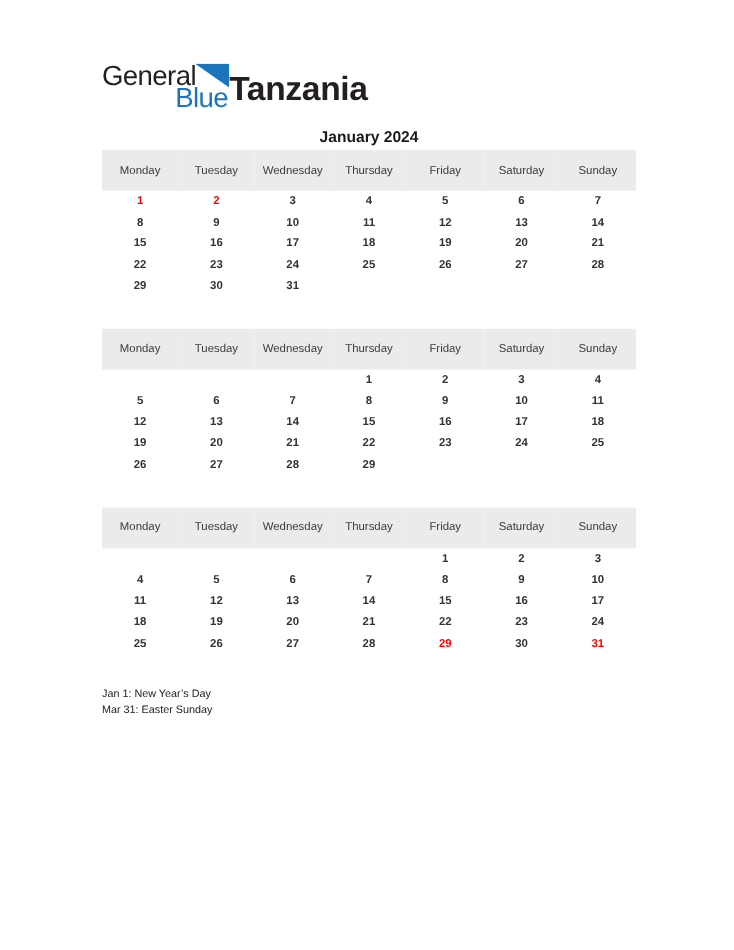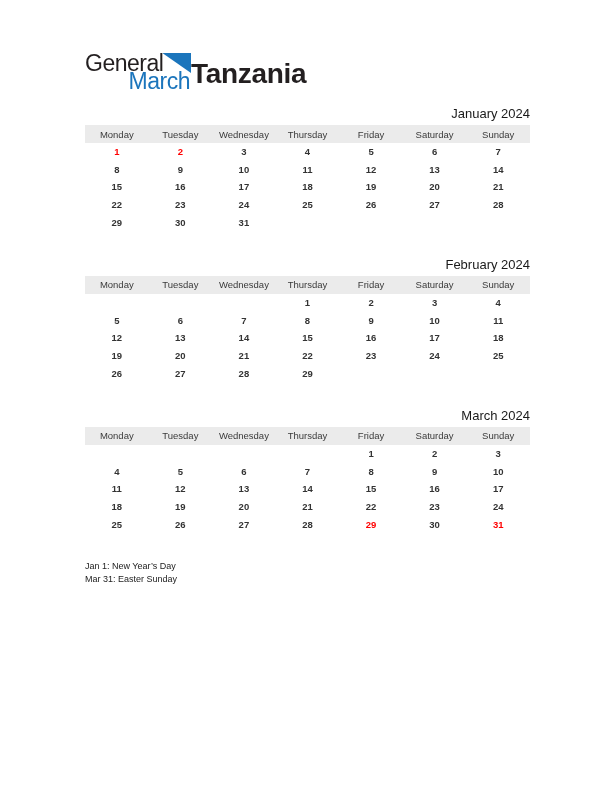--- a/index.html
+++ b/index.html
@@ -30,26 +30,26 @@
   .logo-flag{
     width:36px;height:20px;margin-top:1px;margin-left:-1px;
     background:var(--logo-blue);
     clip-path:polygon(0 0,100% 0,100% 100%);
   }
   .logo-blue{font-size:23px;line-height:1;letter-spacing:-0.5px;color:var(--logo-blue);text-align:right;margin-top:-5px;padding-right:1px;}
   .country-title{font-size:28px;font-weight:bold;margin-top:6px;letter-spacing:-0.3px;}
   
   .cal{position:absolute;top:107px;left:85px;width:445px;}
   .month{margin-bottom:27px;}
-  .month-title{text-align:right;font-weight:normal;font-size:13px;line-height:14px;margin-bottom:4px;color:#1a1a1a;}
+  .month-title{text-align:center;font-weight:bold;font-size:13px;line-height:14px;margin-bottom:4px;color:#1a1a1a;}
   table{width:100%;border-collapse:collapse;table-layout:fixed;}
   th{
     background:var(--hdr-bg);
     font-weight:normal;font-size:9.5px;color:#3a3a3a;
-    height:18px;text-align:center;vertical-align:middle;
+    height:34px;text-align:center;vertical-align:middle;
   }
   td{
     height:17.6px;text-align:center;vertical-align:middle;
     font-size:9.5px;font-weight:bold;color:#333333;
   }
   td.holiday{color:var(--red);}
   
   .notes{margin-top:25px;}
   .note{font-size:9px;line-height:13.5px;color:#222222;}
 </style>
@@ -57,21 +57,21 @@
 <body>
 
 <div class="page">
 
   <div class="hdr">
     <div class="logo">
       <div class="logo-line1">
         <span class="logo-general">General</span>
         <span class="logo-flag"></span>
       </div>
-      <div class="logo-blue">March</div>
+      <div class="logo-blue">Blue</div>
     </div>
     <div class="country-title">Tanzania</div>
   </div>
 
   <div class="cal">
 
   <section class="month">
         <div class="month-title">January 2024</div>
         <table>
           <thead>
@@ -128,21 +128,20 @@
               <td>31</td>
               <td></td>
               <td></td>
               <td></td>
               <td></td>
             </tr>
           </tbody>
         </table>
       </section>
       <section class="month">
-        <div class="month-title">February 2024</div>
         <table>
           <thead>
             <tr>
               <th>Monday</th>
               <th>Tuesday</th>
               <th>Wednesday</th>
               <th>Thursday</th>
               <th>Friday</th>
               <th>Saturday</th>
               <th>Sunday</th>
@@ -191,21 +190,20 @@
               <td>28</td>
               <td>29</td>
               <td></td>
               <td></td>
               <td></td>
             </tr>
           </tbody>
         </table>
       </section>
       <section class="month">
-        <div class="month-title">March 2024</div>
         <table>
           <thead>
             <tr>
               <th>Monday</th>
               <th>Tuesday</th>
               <th>Wednesday</th>
               <th>Thursday</th>
               <th>Friday</th>
               <th>Saturday</th>
               <th>Sunday</th>

